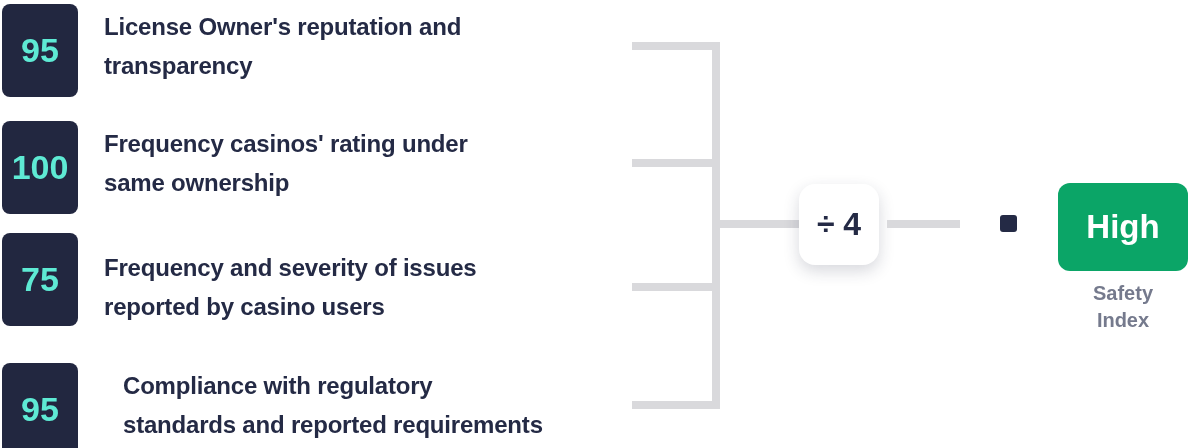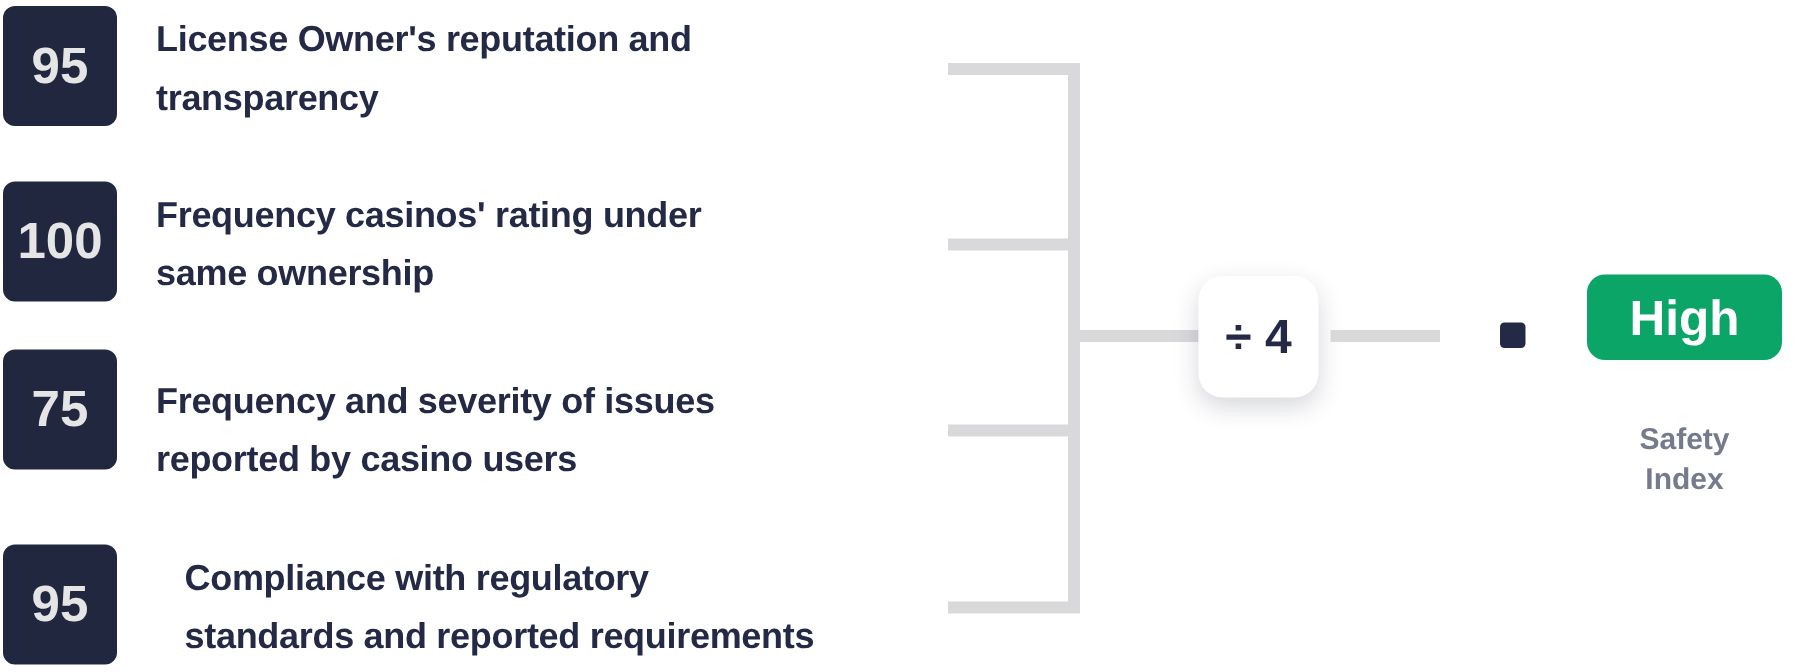--- a/index.html
+++ b/index.html
@@ -13,24 +13,24 @@
     width: 1196px;
     height: 448px;
     background: #ffffff;
     overflow: hidden;
   }
   
   .score-box {
     position: absolute;
     left: 2px;
     width: 76px;
-    height: 80px;
+    height: 93px;
     background: #222740;
     border-radius: 8px;
-    color: #e5e5e5;
+    color: #5eead4;
     font-size: 34px;
     font-weight: 600;
     display: flex;
     align-items: center;
     justify-content: center;
   }
   .score-box.r0 { top: 4px; }
   .score-box.r1 { top: 121px; }
   .score-box.r2 { top: 233px; }
   .score-box.r3 { top: 363px; }
@@ -97,21 +97,21 @@
     background: #242a45;
     border-radius: 3px;
   }
 
   
   .result-badge {
     position: absolute;
     left: 1058px;
     top: 183px;
     width: 130px;
-    height: 57px;
+    height: 88px;
     background: #0ba567;
     border-radius: 12px;
     display: flex;
     align-items: center;
     justify-content: center;
     color: #ffffff;
     font-size: 33px;
     font-weight: 700;
   }
   .result-caption {

